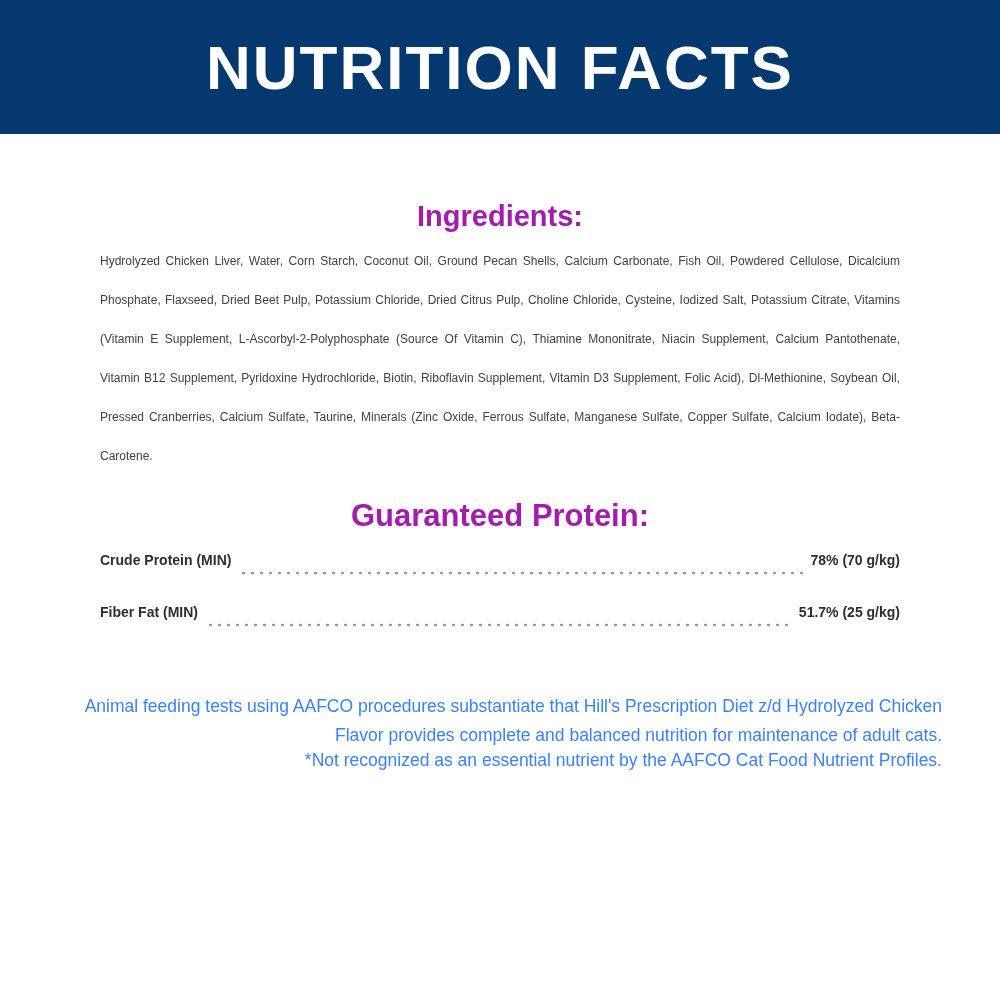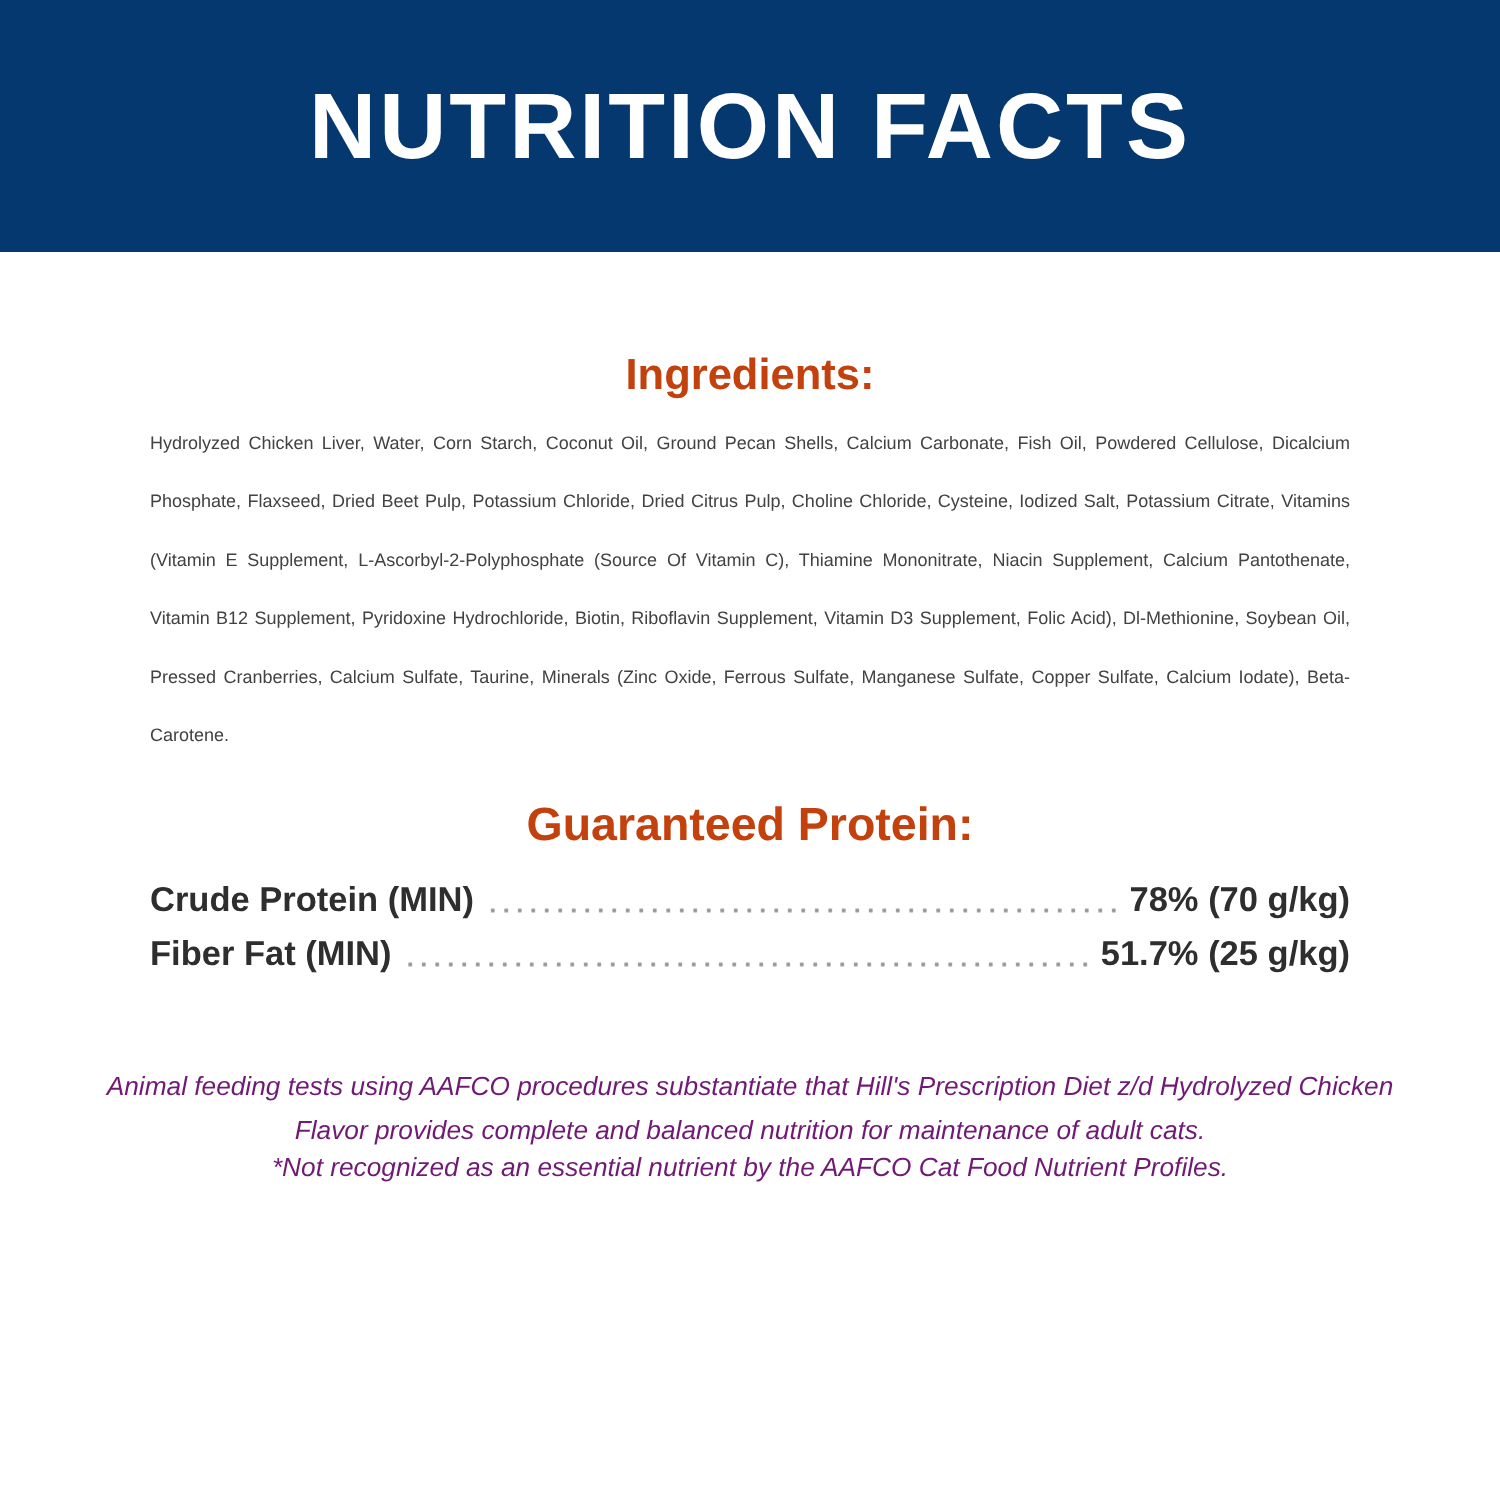--- a/index.html
+++ b/index.html
@@ -7,40 +7,40 @@
   body {
     width: 1000px;
     height: 1000px;
     margin: 0 auto;
     font-family: "Liberation Sans", sans-serif;
     overflow: hidden;
   }
 
   
   .banner {
-    height: 168px;
+    height: 134px;
     background: #04386E;
     display: flex;
     align-items: center;
     justify-content: center;
   }
   .banner .title {
     color: #ffffff;
     font-size: 62px;
     font-weight: 700;
     letter-spacing: 2px;
     white-space: nowrap;
   }
 
   
   .content { padding: 0 100px; }
 
   .section-heading {
     text-align: center;
-    color: #c2410c;
+    color: #a21caf;
     font-weight: 700;
   }
   .ingredients-heading {
     margin-top: 66px;
     font-size: 29px;
   }
   .ingredients-text {
     margin-top: 9px;
     font-size: 12px;
     line-height: 39px;
@@ -52,43 +52,43 @@
   
   .ga-heading {
     margin-top: 22px;
     font-size: 31px;
   }
   .ga-table { margin-top: 18px; }
   .ga-row {
     display: flex;
     align-items: baseline;
     height: 36px;
-    font-size: 23px;
+    font-size: 14px;
     font-weight: 700;
     color: #2E2E2E;
     white-space: nowrap;
+    margin-top: 16px;
   }
   .ga-leader {
     flex: 1;
     height: 4px;
     align-self: center;
     margin: 6px 8px 0 8px;
     background-image: radial-gradient(circle, #9a9a9a 1.3px, rgba(0,0,0,0) 1.6px);
     background-size: 9px 4px;
     background-repeat: repeat-x;
     background-position: left center;
   }
 
   
   .footer {
     margin-top: 52px;
     padding: 0 58px;
-    text-align: center;
-    color: #701a75;
-    font-style: italic;
+    text-align: right;
+    color: #3b82f6;
   }
   .feeding-statement {
     font-size: 17.5px;
     line-height: 29px;
   }
   .footnote {
     font-size: 17.5px;
   }
 </style>
 </head>

